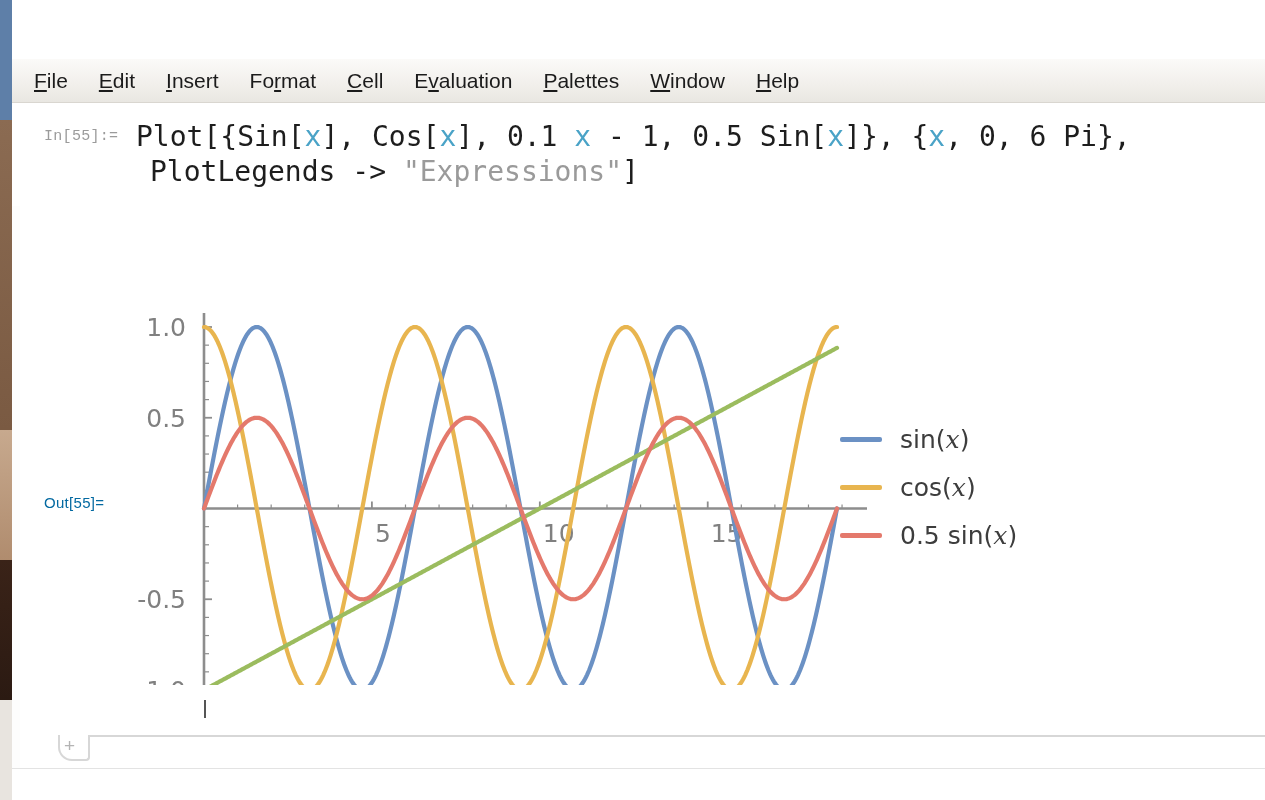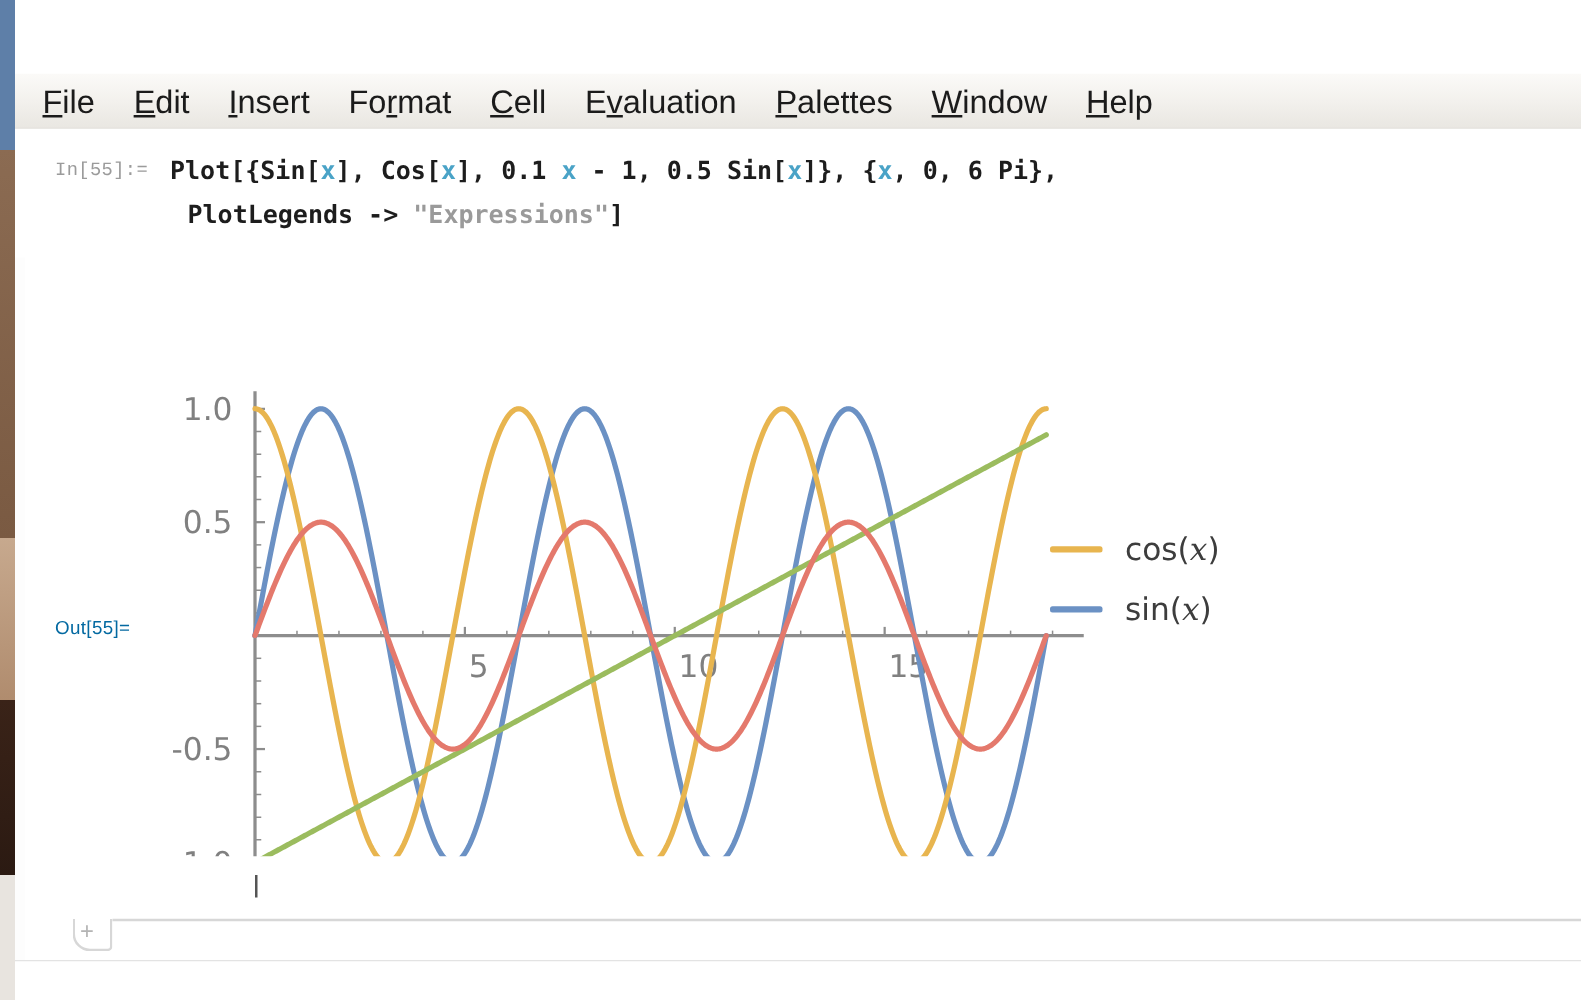--- a/index.html
+++ b/index.html
@@ -79,21 +79,21 @@
     left: 0; top: 59px;
     width: 1253px; height: 44px;
     background: linear-gradient(to bottom, #fbfaf8 0%, #f2f0ec 55%, #e9e7e2 100%);
     border-bottom: 1px solid #d9d6d0;
     display: flex;
     align-items: center;
     padding-left: 22px;
     box-sizing: border-box;
   }
   .menu-item {
-    font-size: 26px;
+    font-size: 21px;
     color: #1b1b1b;
     margin-right: 31px;
     white-space: nowrap;
     cursor: default;
     line-height: 1;
   }
   .menu-item .mn {
     text-decoration: underline;
     text-underline-offset: 2px;
   }
@@ -114,22 +114,22 @@
     font-size: 15px;
     color: #9b9b9b;
     font-family: Liberation Mono, monospace;
     letter-spacing: 0.3px;
   }
   #in-code {
     position: absolute;
     left: 124px; top: 119px;
     width: 1060px;
     font-family: "DejaVu Sans Mono", "Liberation Mono", monospace;
-    font-size: 20px;
-    font-weight: bold;
+    font-size: 28px;
+    font-weight: normal;
     color: #1d1d1d;
     line-height: 35px;
     white-space: pre;
     letter-spacing: 0px;
   }
   #in-code .var   { color: #4aa3c7; }
   #in-code .str   { color: #9a9a9a; }
   #in-code .ln2   { display: block; padding-left: 14px; }
 
   
@@ -316,26 +316,30 @@
           <path d="M162.00 303.50 L163.06 297.80 L164.11 292.10 L165.16 286.42 L166.22 280.75 L167.28 275.11 L168.33 269.49 L169.38 263.91 L170.44 258.36 L171.50 252.86 L172.55 247.41 L173.60 242.02 L174.66 236.69 L175.72 231.42 L176.77 226.22 L177.82 221.10 L178.88 216.06 L179.94 211.11 L180.99 206.25 L182.04 201.48 L183.10 196.82 L184.16 192.26 L185.21 187.81 L186.27 183.47 L187.32 179.25 L188.38 175.16 L189.43 171.19 L190.49 167.35 L191.54 163.65 L192.59 160.09 L193.65 156.66 L194.70 153.38 L195.76 150.25 L196.81 147.28 L197.87 144.45 L198.93 141.78 L199.98 139.27 L201.03 136.93 L202.09 134.75 L203.15 132.73 L204.20 130.88 L205.25 129.21 L206.31 127.70 L207.37 126.37 L208.42 125.21 L209.47 124.23 L210.53 123.43 L211.59 122.81 L212.64 122.36 L213.69 122.09 L214.75 122.00 L215.81 122.09 L216.86 122.36 L217.91 122.81 L218.97 123.43 L220.03 124.23 L221.08 125.22 L222.13 126.37 L223.19 127.70 L224.25 129.21 L225.30 130.88 L226.36 132.73 L227.41 134.75 L228.47 136.93 L229.52 139.27 L230.58 141.78 L231.63 144.45 L232.69 147.28 L233.74 150.25 L234.80 153.39 L235.85 156.66 L236.91 160.09 L237.96 163.65 L239.01 167.36 L240.07 171.19 L241.13 175.16 L242.18 179.26 L243.24 183.47 L244.29 187.81 L245.34 192.26 L246.40 196.82 L247.45 201.48 L248.51 206.25 L249.56 211.11 L250.62 216.06 L251.68 221.10 L252.73 226.22 L253.78 231.42 L254.84 236.69 L255.90 242.02 L256.95 247.41 L258.00 252.86 L259.06 258.36 L260.12 263.91 L261.17 269.49 L262.23 275.11 L263.28 280.75 L264.33 286.42 L265.39 292.10 L266.44 297.80 L267.50 303.50 L268.56 309.20 L269.61 314.90 L270.66 320.58 L271.72 326.25 L272.77 331.89 L273.83 337.51 L274.88 343.09 L275.94 348.64 L277.00 354.14 L278.05 359.59 L279.10 364.98 L280.16 370.32 L281.21 375.58 L282.27 380.78 L283.32 385.90 L284.38 390.94 L285.44 395.89 L286.49 400.75 L287.54 405.52 L288.60 410.18 L289.65 414.74 L290.71 419.19 L291.76 423.53 L292.82 427.75 L293.88 431.84 L294.93 435.81 L295.99 439.65 L297.04 443.35 L298.10 446.91 L299.15 450.34 L300.20 453.62 L301.26 456.75 L302.31 459.73 L303.37 462.55 L304.43 465.22 L305.48 467.73 L306.54 470.07 L307.59 472.26 L308.64 474.27 L309.70 476.12 L310.75 477.79 L311.81 479.30 L312.87 480.63 L313.92 481.79 L314.98 482.77 L316.03 483.57 L317.09 484.19 L318.14 484.64 L319.20 484.91 L320.25 485.00 L321.30 484.91 L322.36 484.64 L323.41 484.19 L324.47 483.57 L325.52 482.77 L326.58 481.78 L327.63 480.63 L328.69 479.30 L329.75 477.79 L330.80 476.12 L331.86 474.27 L332.91 472.25 L333.97 470.07 L335.02 467.73 L336.08 465.22 L337.13 462.55 L338.19 459.72 L339.24 456.74 L340.30 453.61 L341.35 450.34 L342.40 446.91 L343.46 443.35 L344.51 439.64 L345.57 435.81 L346.63 431.84 L347.68 427.74 L348.74 423.53 L349.79 419.19 L350.85 414.74 L351.90 410.18 L352.95 405.52 L354.01 400.75 L355.06 395.89 L356.12 390.94 L357.18 385.90 L358.23 380.78 L359.29 375.58 L360.34 370.31 L361.39 364.98 L362.45 359.58 L363.50 354.13 L364.56 348.63 L365.62 343.09 L366.67 337.51 L367.73 331.89 L368.78 326.25 L369.83 320.58 L370.89 314.89 L371.94 309.20 L373.00 303.50 L374.05 297.80 L375.11 292.10 L376.16 286.42 L377.22 280.75 L378.27 275.10 L379.33 269.49 L380.38 263.90 L381.44 258.36 L382.50 252.86 L383.55 247.41 L384.60 242.02 L385.66 236.68 L386.71 231.42 L387.77 226.22 L388.82 221.10 L389.88 216.06 L390.94 211.11 L391.99 206.24 L393.04 201.48 L394.10 196.81 L395.15 192.26 L396.21 187.81 L397.26 183.47 L398.32 179.25 L399.38 175.16 L400.43 171.19 L401.49 167.35 L402.54 163.65 L403.60 160.08 L404.65 156.66 L405.71 153.38 L406.76 150.25 L407.82 147.27 L408.87 144.45 L409.93 141.78 L410.98 139.27 L412.04 136.93 L413.09 134.74 L414.15 132.73 L415.20 130.88 L416.25 129.21 L417.31 127.70 L418.37 126.37 L419.42 125.21 L420.48 124.23 L421.53 123.43 L422.59 122.81 L423.64 122.36 L424.70 122.09 L425.75 122.00 L426.81 122.09 L427.86 122.36 L428.92 122.81 L429.97 123.43 L431.02 124.24 L432.08 125.22 L433.13 126.37 L434.19 127.70 L435.24 129.21 L436.30 130.88 L437.35 132.73 L438.41 134.75 L439.46 136.93 L440.52 139.28 L441.57 141.78 L442.63 144.45 L443.69 147.28 L444.74 150.26 L445.80 153.39 L446.85 156.67 L447.90 160.09 L448.96 163.65 L450.01 167.36 L451.07 171.19 L452.12 175.16 L453.18 179.26 L454.23 183.47 L455.29 187.81 L456.34 192.26 L457.40 196.82 L458.45 201.48 L459.51 206.25 L460.56 211.11 L461.62 216.07 L462.68 221.10 L463.73 226.22 L464.79 231.42 L465.84 236.69 L466.90 242.02 L467.95 247.42 L469.00 252.87 L470.06 258.37 L471.11 263.91 L472.17 269.49 L473.22 275.11 L474.28 280.76 L475.33 286.42 L476.39 292.11 L477.44 297.80 L478.50 303.50 L479.56 309.21 L480.61 314.90 L481.67 320.58 L482.72 326.25 L483.78 331.90 L484.83 337.51 L485.89 343.10 L486.94 348.64 L488.00 354.14 L489.05 359.59 L490.10 364.98 L491.16 370.32 L492.21 375.59 L493.27 380.78 L494.32 385.90 L495.38 390.94 L496.44 395.89 L497.49 400.76 L498.55 405.52 L499.60 410.19 L500.66 414.75 L501.71 419.20 L502.76 423.53 L503.82 427.75 L504.88 431.84 L505.93 435.81 L506.99 439.65 L508.04 443.35 L509.10 446.92 L510.15 450.34 L511.20 453.62 L512.26 456.75 L513.32 459.73 L514.37 462.55 L515.42 465.22 L516.48 467.73 L517.53 470.07 L518.59 472.26 L519.64 474.27 L520.70 476.12 L521.75 477.79 L522.81 479.30 L523.87 480.63 L524.92 481.79 L525.97 482.77 L527.03 483.57 L528.09 484.19 L529.14 484.64 L530.19 484.91 L531.25 485.00 L532.30 484.91 L533.36 484.64 L534.41 484.19 L535.47 483.57 L536.52 482.76 L537.58 481.78 L538.63 480.63 L539.69 479.30 L540.74 477.79 L541.80 476.12 L542.86 474.27 L543.91 472.25 L544.96 470.07 L546.02 467.72 L547.08 465.22 L548.13 462.55 L549.18 459.72 L550.24 456.74 L551.30 453.61 L552.35 450.33 L553.40 446.91 L554.46 443.34 L555.51 439.64 L556.57 435.80 L557.63 431.84 L558.68 427.74 L559.73 423.52 L560.79 419.19 L561.85 414.74 L562.90 410.18 L563.95 405.51 L565.01 400.75 L566.07 395.89 L567.12 390.93 L568.17 385.89 L569.23 380.77 L570.29 375.58 L571.34 370.31 L572.39 364.98 L573.45 359.58 L574.50 354.13 L575.56 348.63 L576.62 343.09 L577.67 337.50 L578.73 331.89 L579.78 326.24 L580.84 320.58 L581.89 314.89 L582.95 309.20 L584.00 303.49 L585.06 297.79 L586.11 292.10 L587.17 286.41 L588.22 280.75 L589.28 275.10 L590.33 269.48 L591.38 263.90 L592.44 258.36 L593.50 252.86 L594.55 247.41 L595.61 242.01 L596.66 236.68 L597.72 231.41 L598.77 226.22 L599.83 221.10 L600.88 216.06 L601.94 211.10 L602.99 206.24 L604.05 201.48 L605.10 196.81 L606.16 192.25 L607.21 187.80 L608.27 183.47 L609.32 179.25 L610.38 175.16 L611.43 171.19 L612.49 167.35 L613.54 163.65 L614.60 160.08 L615.65 156.66 L616.70 153.38 L617.76 150.25 L618.81 147.27 L619.87 144.45 L620.92 141.78 L621.98 139.27 L623.04 136.93 L624.09 134.74 L625.14 132.73 L626.20 130.88 L627.26 129.21 L628.31 127.70 L629.37 126.37 L630.42 125.21 L631.48 124.23 L632.53 123.43 L633.58 122.80 L634.64 122.36 L635.70 122.09 L636.75 122.00 L637.80 122.09 L638.86 122.36 L639.92 122.81 L640.97 123.43 L642.02 124.24 L643.08 125.22 L644.13 126.37 L645.19 127.70 L646.25 129.21 L647.30 130.89 L648.36 132.73 L649.41 134.75 L650.47 136.93 L651.52 139.28 L652.58 141.79 L653.63 144.45 L654.68 147.28 L655.74 150.26 L656.80 153.39 L657.85 156.67 L658.90 160.09 L659.96 163.66 L661.01 167.36 L662.07 171.20 L663.13 175.16 L664.18 179.26 L665.23 183.48 L666.29 187.81 L667.35 192.26 L668.40 196.82 L669.45 201.49 L670.51 206.25 L671.57 211.11 L672.62 216.07 L673.67 221.11 L674.73 226.23 L675.78 231.42 L676.84 236.69 L677.89 242.03 L678.95 247.42 L680.00 252.87 L681.06 258.37 L682.11 263.91 L683.17 269.50 L684.23 275.11 L685.28 280.76 L686.33 286.43 L687.39 292.11 L688.45 297.81 L689.50 303.51 L690.55 309.21 L691.61 314.90 L692.67 320.59 L693.72 326.25 L694.77 331.90 L695.83 337.52 L696.88 343.10 L697.94 348.64 L699.00 354.14 L700.05 359.59 L701.11 364.99 L702.16 370.32 L703.22 375.59 L704.27 380.79 L705.33 385.91 L706.38 390.94 L707.43 395.90 L708.49 400.76 L709.55 405.52 L710.60 410.19 L711.65 414.75 L712.71 419.20 L713.77 423.53 L714.82 427.75 L715.87 431.84 L716.93 435.81 L717.99 439.65 L719.04 443.35 L720.09 446.92 L721.15 450.34 L722.21 453.62 L723.26 456.75 L724.31 459.73 L725.37 462.55 L726.42 465.22 L727.48 467.73 L728.53 470.08 L729.59 472.26 L730.64 474.27 L731.70 476.12 L732.75 477.80 L733.81 479.30 L734.87 480.63 L735.92 481.79 L736.98 482.77 L738.03 483.57 L739.09 484.20 L740.14 484.64 L741.20 484.91 L742.25 485.00 L743.31 484.91 L744.36 484.64 L745.41 484.19 L746.47 483.57 L747.52 482.76 L748.58 481.78 L749.63 480.63 L750.69 479.30 L751.75 477.79 L752.80 476.11 L753.86 474.27 L754.91 472.25 L755.97 470.07 L757.02 467.72 L758.08 465.21 L759.13 462.55 L760.18 459.72 L761.24 456.74 L762.30 453.61 L763.35 450.33 L764.40 446.91 L765.46 443.34 L766.52 439.64 L767.57 435.80 L768.62 431.83 L769.68 427.74 L770.74 423.52 L771.79 419.19 L772.84 414.74 L773.90 410.18 L774.96 405.51 L776.01 400.75 L777.06 395.88 L778.12 390.93 L779.18 385.89 L780.23 380.77 L781.28 375.58 L782.34 370.31 L783.40 364.97 L784.45 359.58 L785.50 354.13 L786.56 348.63 L787.62 343.09 L788.67 337.50 L789.72 331.89 L790.78 326.24 L791.84 320.57 L792.89 314.89 L793.94 309.19 L795.00 303.49 " fill="none" stroke="#6b91c4" stroke-width="4.2" stroke-linecap="round" stroke-linejoin="round"></path>
           <path d="M162.00 122.00 L163.06 122.09 L164.11 122.36 L165.16 122.81 L166.22 123.43 L167.28 124.23 L168.33 125.21 L169.38 126.37 L170.44 127.70 L171.50 129.21 L172.55 130.88 L173.60 132.73 L174.66 134.75 L175.72 136.93 L176.77 139.27 L177.82 141.78 L178.88 144.45 L179.94 147.28 L180.99 150.25 L182.04 153.39 L183.10 156.66 L184.16 160.09 L185.21 163.65 L186.27 167.36 L187.32 171.19 L188.38 175.16 L189.43 179.25 L190.49 183.47 L191.54 187.81 L192.59 192.26 L193.65 196.82 L194.70 201.48 L195.76 206.25 L196.81 211.11 L197.87 216.06 L198.93 221.10 L199.98 226.22 L201.03 231.42 L202.09 236.69 L203.15 242.02 L204.20 247.41 L205.25 252.86 L206.31 258.36 L207.37 263.91 L208.42 269.49 L209.47 275.11 L210.53 280.75 L211.59 286.42 L212.64 292.10 L213.69 297.80 L214.75 303.50 L215.81 309.20 L216.86 314.90 L217.91 320.58 L218.97 326.25 L220.03 331.89 L221.08 337.51 L222.13 343.09 L223.19 348.64 L224.25 354.14 L225.30 359.59 L226.36 364.98 L227.41 370.32 L228.47 375.58 L229.52 380.78 L230.58 385.90 L231.63 390.94 L232.69 395.89 L233.74 400.75 L234.80 405.52 L235.85 410.18 L236.91 414.74 L237.96 419.19 L239.01 423.53 L240.07 427.75 L241.13 431.84 L242.18 435.81 L243.24 439.65 L244.29 443.35 L245.34 446.91 L246.40 450.34 L247.45 453.62 L248.51 456.75 L249.56 459.73 L250.62 462.55 L251.68 465.22 L252.73 467.73 L253.78 470.07 L254.84 472.25 L255.90 474.27 L256.95 476.12 L258.00 477.79 L259.06 479.30 L260.12 480.63 L261.17 481.79 L262.23 482.77 L263.28 483.57 L264.33 484.19 L265.39 484.64 L266.44 484.91 L267.50 485.00 L268.56 484.91 L269.61 484.64 L270.66 484.19 L271.72 483.57 L272.77 482.77 L273.83 481.78 L274.88 480.63 L275.94 479.30 L277.00 477.79 L278.05 476.12 L279.10 474.27 L280.16 472.25 L281.21 470.07 L282.27 467.73 L283.32 465.22 L284.38 462.55 L285.44 459.72 L286.49 456.74 L287.54 453.61 L288.60 450.34 L289.65 446.91 L290.71 443.35 L291.76 439.64 L292.82 435.81 L293.88 431.84 L294.93 427.74 L295.99 423.53 L297.04 419.19 L298.10 414.74 L299.15 410.18 L300.20 405.52 L301.26 400.75 L302.31 395.89 L303.37 390.94 L304.43 385.90 L305.48 380.78 L306.54 375.58 L307.59 370.31 L308.64 364.98 L309.70 359.58 L310.75 354.14 L311.81 348.64 L312.87 343.09 L313.92 337.51 L314.98 331.89 L316.03 326.25 L317.09 320.58 L318.14 314.89 L319.20 309.20 L320.25 303.50 L321.30 297.80 L322.36 292.10 L323.41 286.42 L324.47 280.75 L325.52 275.11 L326.58 269.49 L327.63 263.90 L328.69 258.36 L329.75 252.86 L330.80 247.41 L331.86 242.02 L332.91 236.68 L333.97 231.42 L335.02 226.22 L336.08 221.10 L337.13 216.06 L338.19 211.11 L339.24 206.25 L340.30 201.48 L341.35 196.82 L342.40 192.26 L343.46 187.81 L344.51 183.47 L345.57 179.25 L346.63 175.16 L347.68 171.19 L348.74 167.35 L349.79 163.65 L350.85 160.09 L351.90 156.66 L352.95 153.38 L354.01 150.25 L355.06 147.27 L356.12 144.45 L357.18 141.78 L358.23 139.27 L359.29 136.93 L360.34 134.74 L361.39 132.73 L362.45 130.88 L363.50 129.21 L364.56 127.70 L365.62 126.37 L366.67 125.21 L367.73 124.23 L368.78 123.43 L369.83 122.81 L370.89 122.36 L371.94 122.09 L373.00 122.00 L374.05 122.09 L375.11 122.36 L376.16 122.81 L377.22 123.43 L378.27 124.23 L379.33 125.22 L380.38 126.37 L381.44 127.70 L382.50 129.21 L383.55 130.88 L384.60 132.73 L385.66 134.75 L386.71 136.93 L387.77 139.28 L388.82 141.78 L389.88 144.45 L390.94 147.28 L391.99 150.26 L393.04 153.39 L394.10 156.67 L395.15 160.09 L396.21 163.65 L397.26 167.36 L398.32 171.19 L399.38 175.16 L400.43 179.26 L401.49 183.47 L402.54 187.81 L403.60 192.26 L404.65 196.82 L405.71 201.48 L406.76 206.25 L407.82 211.11 L408.87 216.06 L409.93 221.10 L410.98 226.22 L412.04 231.42 L413.09 236.69 L414.15 242.02 L415.20 247.42 L416.25 252.87 L417.31 258.37 L418.37 263.91 L419.42 269.49 L420.48 275.11 L421.53 280.76 L422.59 286.42 L423.64 292.11 L424.70 297.80 L425.75 303.50 L426.81 309.20 L427.86 314.90 L428.92 320.58 L429.97 326.25 L431.02 331.90 L432.08 337.51 L433.13 343.10 L434.19 348.64 L435.24 354.14 L436.30 359.59 L437.35 364.98 L438.41 370.32 L439.46 375.59 L440.52 380.78 L441.57 385.90 L442.63 390.94 L443.69 395.89 L444.74 400.76 L445.80 405.52 L446.85 410.19 L447.90 414.75 L448.96 419.20 L450.01 423.53 L451.07 427.75 L452.12 431.84 L453.18 435.81 L454.23 439.65 L455.29 443.35 L456.34 446.92 L457.40 450.34 L458.45 453.62 L459.51 456.75 L460.56 459.73 L461.62 462.55 L462.68 465.22 L463.73 467.73 L464.79 470.07 L465.84 472.26 L466.90 474.27 L467.95 476.12 L469.00 477.79 L470.06 479.30 L471.11 480.63 L472.17 481.79 L473.22 482.77 L474.28 483.57 L475.33 484.19 L476.39 484.64 L477.44 484.91 L478.50 485.00 L479.56 484.91 L480.61 484.64 L481.67 484.19 L482.72 483.57 L483.78 482.76 L484.83 481.78 L485.89 480.63 L486.94 479.30 L488.00 477.79 L489.05 476.12 L490.10 474.27 L491.16 472.25 L492.21 470.07 L493.27 467.72 L494.32 465.22 L495.38 462.55 L496.44 459.72 L497.49 456.74 L498.55 453.61 L499.60 450.33 L500.66 446.91 L501.71 443.35 L502.76 439.64 L503.82 435.80 L504.88 431.84 L505.93 427.74 L506.99 423.52 L508.04 419.19 L509.10 414.74 L510.15 410.18 L511.20 405.51 L512.26 400.75 L513.32 395.89 L514.37 390.93 L515.42 385.90 L516.48 380.77 L517.53 375.58 L518.59 370.31 L519.64 364.98 L520.70 359.58 L521.75 354.13 L522.81 348.63 L523.87 343.09 L524.92 337.51 L525.97 331.89 L527.03 326.24 L528.09 320.58 L529.14 314.89 L530.19 309.20 L531.25 303.50 L532.30 297.79 L533.36 292.10 L534.41 286.41 L535.47 280.75 L536.52 275.10 L537.58 269.49 L538.63 263.90 L539.69 258.36 L540.74 252.86 L541.80 247.41 L542.86 242.01 L543.91 236.68 L544.96 231.41 L546.02 226.22 L547.08 221.10 L548.13 216.06 L549.18 211.10 L550.24 206.24 L551.30 201.48 L552.35 196.81 L553.40 192.25 L554.46 187.80 L555.51 183.47 L556.57 179.25 L557.63 175.16 L558.68 171.19 L559.73 167.35 L560.79 163.65 L561.85 160.08 L562.90 156.66 L563.95 153.38 L565.01 150.25 L566.07 147.27 L567.12 144.45 L568.17 141.78 L569.23 139.27 L570.29 136.93 L571.34 134.74 L572.39 132.73 L573.45 130.88 L574.50 129.21 L575.56 127.70 L576.62 126.37 L577.67 125.21 L578.73 124.23 L579.78 123.43 L580.84 122.81 L581.89 122.36 L582.95 122.09 L584.00 122.00 L585.06 122.09 L586.11 122.36 L587.17 122.81 L588.22 123.43 L589.28 124.24 L590.33 125.22 L591.38 126.37 L592.44 127.70 L593.50 129.21 L594.55 130.88 L595.61 132.73 L596.66 134.75 L597.72 136.93 L598.77 139.28 L599.83 141.78 L600.88 144.45 L601.94 147.28 L602.99 150.26 L604.05 153.39 L605.10 156.67 L606.16 160.09 L607.21 163.66 L608.27 167.36 L609.32 171.20 L610.38 175.16 L611.43 179.26 L612.49 183.48 L613.54 187.81 L614.60 192.26 L615.65 196.82 L616.70 201.49 L617.76 206.25 L618.81 211.11 L619.87 216.07 L620.92 221.11 L621.98 226.23 L623.04 231.42 L624.09 236.69 L625.14 242.02 L626.20 247.42 L627.26 252.87 L628.31 258.37 L629.37 263.91 L630.42 269.50 L631.48 275.11 L632.53 280.76 L633.58 286.43 L634.64 292.11 L635.70 297.80 L636.75 303.51 L637.80 309.21 L638.86 314.90 L639.92 320.59 L640.97 326.25 L642.02 331.90 L643.08 337.52 L644.13 343.10 L645.19 348.64 L646.25 354.14 L647.30 359.59 L648.36 364.99 L649.41 370.32 L650.47 375.59 L651.52 380.78 L652.58 385.90 L653.63 390.94 L654.68 395.90 L655.74 400.76 L656.80 405.52 L657.85 410.19 L658.90 414.75 L659.96 419.20 L661.01 423.53 L662.07 427.75 L663.13 431.84 L664.18 435.81 L665.23 439.65 L666.29 443.35 L667.35 446.92 L668.40 450.34 L669.45 453.62 L670.51 456.75 L671.57 459.73 L672.62 462.55 L673.67 465.22 L674.73 467.73 L675.78 470.08 L676.84 472.26 L677.89 474.27 L678.95 476.12 L680.00 477.80 L681.06 479.30 L682.11 480.63 L683.17 481.79 L684.23 482.77 L685.28 483.57 L686.33 484.20 L687.39 484.64 L688.45 484.91 L689.50 485.00 L690.55 484.91 L691.61 484.64 L692.67 484.19 L693.72 483.57 L694.77 482.76 L695.83 481.78 L696.88 480.63 L697.94 479.30 L699.00 477.79 L700.05 476.11 L701.11 474.27 L702.16 472.25 L703.22 470.07 L704.27 467.72 L705.33 465.21 L706.38 462.55 L707.43 459.72 L708.49 456.74 L709.55 453.61 L710.60 450.33 L711.65 446.91 L712.71 443.34 L713.77 439.64 L714.82 435.80 L715.87 431.83 L716.93 427.74 L717.99 423.52 L719.04 419.19 L720.09 414.74 L721.15 410.18 L722.21 405.51 L723.26 400.75 L724.31 395.88 L725.37 390.93 L726.42 385.89 L727.48 380.77 L728.53 375.58 L729.59 370.31 L730.64 364.97 L731.70 359.58 L732.75 354.13 L733.81 348.63 L734.87 343.09 L735.92 337.50 L736.98 331.89 L738.03 326.24 L739.09 320.57 L740.14 314.89 L741.20 309.19 L742.25 303.49 L743.31 297.79 L744.36 292.10 L745.41 286.41 L746.47 280.74 L747.52 275.10 L748.58 269.48 L749.63 263.90 L750.69 258.36 L751.75 252.86 L752.80 247.41 L753.86 242.01 L754.91 236.68 L755.97 231.41 L757.02 226.21 L758.08 221.09 L759.13 216.06 L760.18 211.10 L761.24 206.24 L762.30 201.48 L763.35 196.81 L764.40 192.25 L765.46 187.80 L766.52 183.47 L767.57 179.25 L768.62 175.15 L769.68 171.19 L770.74 167.35 L771.79 163.65 L772.84 160.08 L773.90 156.66 L774.96 153.38 L776.01 150.25 L777.06 147.27 L778.12 144.45 L779.18 141.78 L780.23 139.27 L781.28 136.92 L782.34 134.74 L783.40 132.73 L784.45 130.88 L785.50 129.20 L786.56 127.70 L787.62 126.37 L788.67 125.21 L789.72 124.23 L790.78 123.43 L791.84 122.80 L792.89 122.36 L793.94 122.09 L795.00 122.00 " fill="none" stroke="#e8b54f" stroke-width="4.2" stroke-linecap="round" stroke-linejoin="round"></path>
           <path d="M162.00 485.00 L163.06 484.43 L164.11 483.86 L165.16 483.29 L166.22 482.72 L167.28 482.15 L168.33 481.58 L169.38 481.01 L170.44 480.44 L171.50 479.87 L172.55 479.30 L173.60 478.73 L174.66 478.16 L175.72 477.59 L176.77 477.02 L177.82 476.45 L178.88 475.88 L179.94 475.31 L180.99 474.74 L182.04 474.17 L183.10 473.60 L184.16 473.03 L185.21 472.46 L186.27 471.89 L187.32 471.32 L188.38 470.74 L189.43 470.17 L190.49 469.60 L191.54 469.03 L192.59 468.46 L193.65 467.89 L194.70 467.32 L195.76 466.75 L196.81 466.18 L197.87 465.61 L198.93 465.04 L199.98 464.47 L201.03 463.90 L202.09 463.33 L203.15 462.76 L204.20 462.19 L205.25 461.62 L206.31 461.05 L207.37 460.48 L208.42 459.91 L209.47 459.34 L210.53 458.77 L211.59 458.20 L212.64 457.63 L213.69 457.06 L214.75 456.49 L215.81 455.92 L216.86 455.35 L217.91 454.78 L218.97 454.21 L220.03 453.64 L221.08 453.07 L222.13 452.50 L223.19 451.93 L224.25 451.36 L225.30 450.79 L226.36 450.22 L227.41 449.65 L228.47 449.08 L229.52 448.51 L230.58 447.94 L231.63 447.37 L232.69 446.80 L233.74 446.23 L234.80 445.66 L235.85 445.09 L236.91 444.52 L237.96 443.95 L239.01 443.38 L240.07 442.81 L241.13 442.23 L242.18 441.66 L243.24 441.09 L244.29 440.52 L245.34 439.95 L246.40 439.38 L247.45 438.81 L248.51 438.24 L249.56 437.67 L250.62 437.10 L251.68 436.53 L252.73 435.96 L253.78 435.39 L254.84 434.82 L255.90 434.25 L256.95 433.68 L258.00 433.11 L259.06 432.54 L260.12 431.97 L261.17 431.40 L262.23 430.83 L263.28 430.26 L264.33 429.69 L265.39 429.12 L266.44 428.55 L267.50 427.98 L268.56 427.41 L269.61 426.84 L270.66 426.27 L271.72 425.70 L272.77 425.13 L273.83 424.56 L274.88 423.99 L275.94 423.42 L277.00 422.85 L278.05 422.28 L279.10 421.71 L280.16 421.14 L281.21 420.57 L282.27 420.00 L283.32 419.43 L284.38 418.86 L285.44 418.29 L286.49 417.72 L287.54 417.15 L288.60 416.58 L289.65 416.01 L290.71 415.44 L291.76 414.87 L292.82 414.30 L293.88 413.72 L294.93 413.15 L295.99 412.58 L297.04 412.01 L298.10 411.44 L299.15 410.87 L300.20 410.30 L301.26 409.73 L302.31 409.16 L303.37 408.59 L304.43 408.02 L305.48 407.45 L306.54 406.88 L307.59 406.31 L308.64 405.74 L309.70 405.17 L310.75 404.60 L311.81 404.03 L312.87 403.46 L313.92 402.89 L314.98 402.32 L316.03 401.75 L317.09 401.18 L318.14 400.61 L319.20 400.04 L320.25 399.47 L321.30 398.90 L322.36 398.33 L323.41 397.76 L324.47 397.19 L325.52 396.62 L326.58 396.05 L327.63 395.48 L328.69 394.91 L329.75 394.34 L330.80 393.77 L331.86 393.20 L332.91 392.63 L333.97 392.06 L335.02 391.49 L336.08 390.92 L337.13 390.35 L338.19 389.78 L339.24 389.21 L340.30 388.64 L341.35 388.07 L342.40 387.50 L343.46 386.93 L344.51 386.36 L345.57 385.79 L346.63 385.21 L347.68 384.64 L348.74 384.07 L349.79 383.50 L350.85 382.93 L351.90 382.36 L352.95 381.79 L354.01 381.22 L355.06 380.65 L356.12 380.08 L357.18 379.51 L358.23 378.94 L359.29 378.37 L360.34 377.80 L361.39 377.23 L362.45 376.66 L363.50 376.09 L364.56 375.52 L365.62 374.95 L366.67 374.38 L367.73 373.81 L368.78 373.24 L369.83 372.67 L370.89 372.10 L371.94 371.53 L373.00 370.96 L374.05 370.39 L375.11 369.82 L376.16 369.25 L377.22 368.68 L378.27 368.11 L379.33 367.54 L380.38 366.97 L381.44 366.40 L382.50 365.83 L383.55 365.26 L384.60 364.69 L385.66 364.12 L386.71 363.55 L387.77 362.98 L388.82 362.41 L389.88 361.84 L390.94 361.27 L391.99 360.70 L393.04 360.13 L394.10 359.56 L395.15 358.99 L396.21 358.42 L397.26 357.85 L398.32 357.28 L399.38 356.70 L400.43 356.13 L401.49 355.56 L402.54 354.99 L403.60 354.42 L404.65 353.85 L405.71 353.28 L406.76 352.71 L407.82 352.14 L408.87 351.57 L409.93 351.00 L410.98 350.43 L412.04 349.86 L413.09 349.29 L414.15 348.72 L415.20 348.15 L416.25 347.58 L417.31 347.01 L418.37 346.44 L419.42 345.87 L420.48 345.30 L421.53 344.73 L422.59 344.16 L423.64 343.59 L424.70 343.02 L425.75 342.45 L426.81 341.88 L427.86 341.31 L428.92 340.74 L429.97 340.17 L431.02 339.60 L432.08 339.03 L433.13 338.46 L434.19 337.89 L435.24 337.32 L436.30 336.75 L437.35 336.18 L438.41 335.61 L439.46 335.04 L440.52 334.47 L441.57 333.90 L442.63 333.33 L443.69 332.76 L444.74 332.19 L445.80 331.62 L446.85 331.05 L447.90 330.48 L448.96 329.91 L450.01 329.34 L451.07 328.77 L452.12 328.19 L453.18 327.62 L454.23 327.05 L455.29 326.48 L456.34 325.91 L457.40 325.34 L458.45 324.77 L459.51 324.20 L460.56 323.63 L461.62 323.06 L462.68 322.49 L463.73 321.92 L464.79 321.35 L465.84 320.78 L466.90 320.21 L467.95 319.64 L469.00 319.07 L470.06 318.50 L471.11 317.93 L472.17 317.36 L473.22 316.79 L474.28 316.22 L475.33 315.65 L476.39 315.08 L477.44 314.51 L478.50 313.94 L479.56 313.37 L480.61 312.80 L481.67 312.23 L482.72 311.66 L483.78 311.09 L484.83 310.52 L485.89 309.95 L486.94 309.38 L488.00 308.81 L489.05 308.24 L490.10 307.67 L491.16 307.10 L492.21 306.53 L493.27 305.96 L494.32 305.39 L495.38 304.82 L496.44 304.25 L497.49 303.68 L498.55 303.11 L499.60 302.54 L500.66 301.97 L501.71 301.40 L502.76 300.83 L503.82 300.26 L504.88 299.68 L505.93 299.11 L506.99 298.54 L508.04 297.97 L509.10 297.40 L510.15 296.83 L511.20 296.26 L512.26 295.69 L513.32 295.12 L514.37 294.55 L515.42 293.98 L516.48 293.41 L517.53 292.84 L518.59 292.27 L519.64 291.70 L520.70 291.13 L521.75 290.56 L522.81 289.99 L523.87 289.42 L524.92 288.85 L525.97 288.28 L527.03 287.71 L528.09 287.14 L529.14 286.57 L530.19 286.00 L531.25 285.43 L532.30 284.86 L533.36 284.29 L534.41 283.72 L535.47 283.15 L536.52 282.58 L537.58 282.01 L538.63 281.44 L539.69 280.87 L540.74 280.30 L541.80 279.73 L542.86 279.16 L543.91 278.59 L544.96 278.02 L546.02 277.45 L547.08 276.88 L548.13 276.31 L549.18 275.74 L550.24 275.17 L551.30 274.60 L552.35 274.03 L553.40 273.46 L554.46 272.89 L555.51 272.32 L556.57 271.75 L557.63 271.17 L558.68 270.60 L559.73 270.03 L560.79 269.46 L561.85 268.89 L562.90 268.32 L563.95 267.75 L565.01 267.18 L566.07 266.61 L567.12 266.04 L568.17 265.47 L569.23 264.90 L570.29 264.33 L571.34 263.76 L572.39 263.19 L573.45 262.62 L574.50 262.05 L575.56 261.48 L576.62 260.91 L577.67 260.34 L578.73 259.77 L579.78 259.20 L580.84 258.63 L581.89 258.06 L582.95 257.49 L584.00 256.92 L585.06 256.35 L586.11 255.78 L587.17 255.21 L588.22 254.64 L589.28 254.07 L590.33 253.50 L591.38 252.93 L592.44 252.36 L593.50 251.79 L594.55 251.22 L595.61 250.65 L596.66 250.08 L597.72 249.51 L598.77 248.94 L599.83 248.37 L600.88 247.80 L601.94 247.23 L602.99 246.66 L604.05 246.09 L605.10 245.52 L606.16 244.95 L607.21 244.38 L608.27 243.81 L609.32 243.24 L610.38 242.66 L611.43 242.09 L612.49 241.52 L613.54 240.95 L614.60 240.38 L615.65 239.81 L616.70 239.24 L617.76 238.67 L618.81 238.10 L619.87 237.53 L620.92 236.96 L621.98 236.39 L623.04 235.82 L624.09 235.25 L625.14 234.68 L626.20 234.11 L627.26 233.54 L628.31 232.97 L629.37 232.40 L630.42 231.83 L631.48 231.26 L632.53 230.69 L633.58 230.12 L634.64 229.55 L635.70 228.98 L636.75 228.41 L637.80 227.84 L638.86 227.27 L639.92 226.70 L640.97 226.13 L642.02 225.56 L643.08 224.99 L644.13 224.42 L645.19 223.85 L646.25 223.28 L647.30 222.71 L648.36 222.14 L649.41 221.57 L650.47 221.00 L651.52 220.43 L652.58 219.86 L653.63 219.29 L654.68 218.72 L655.74 218.15 L656.80 217.58 L657.85 217.01 L658.90 216.44 L659.96 215.87 L661.01 215.30 L662.07 214.73 L663.13 214.15 L664.18 213.58 L665.23 213.01 L666.29 212.44 L667.35 211.87 L668.40 211.30 L669.45 210.73 L670.51 210.16 L671.57 209.59 L672.62 209.02 L673.67 208.45 L674.73 207.88 L675.78 207.31 L676.84 206.74 L677.89 206.17 L678.95 205.60 L680.00 205.03 L681.06 204.46 L682.11 203.89 L683.17 203.32 L684.23 202.75 L685.28 202.18 L686.33 201.61 L687.39 201.04 L688.45 200.47 L689.50 199.90 L690.55 199.33 L691.61 198.76 L692.67 198.19 L693.72 197.62 L694.77 197.05 L695.83 196.48 L696.88 195.91 L697.94 195.34 L699.00 194.77 L700.05 194.20 L701.11 193.63 L702.16 193.06 L703.22 192.49 L704.27 191.92 L705.33 191.35 L706.38 190.78 L707.43 190.21 L708.49 189.64 L709.55 189.07 L710.60 188.50 L711.65 187.93 L712.71 187.36 L713.77 186.79 L714.82 186.21 L715.87 185.64 L716.93 185.07 L717.99 184.50 L719.04 183.93 L720.09 183.36 L721.15 182.79 L722.21 182.22 L723.26 181.65 L724.31 181.08 L725.37 180.51 L726.42 179.94 L727.48 179.37 L728.53 178.80 L729.59 178.23 L730.64 177.66 L731.70 177.09 L732.75 176.52 L733.81 175.95 L734.87 175.38 L735.92 174.81 L736.98 174.24 L738.03 173.67 L739.09 173.10 L740.14 172.53 L741.20 171.96 L742.25 171.39 L743.31 170.82 L744.36 170.25 L745.41 169.68 L746.47 169.11 L747.52 168.54 L748.58 167.97 L749.63 167.40 L750.69 166.83 L751.75 166.26 L752.80 165.69 L753.86 165.12 L754.91 164.55 L755.97 163.98 L757.02 163.41 L758.08 162.84 L759.13 162.27 L760.18 161.70 L761.24 161.13 L762.30 160.56 L763.35 159.99 L764.40 159.42 L765.46 158.85 L766.52 158.28 L767.57 157.70 L768.62 157.13 L769.68 156.56 L770.74 155.99 L771.79 155.42 L772.84 154.85 L773.90 154.28 L774.96 153.71 L776.01 153.14 L777.06 152.57 L778.12 152.00 L779.18 151.43 L780.23 150.86 L781.28 150.29 L782.34 149.72 L783.40 149.15 L784.45 148.58 L785.50 148.01 L786.56 147.44 L787.62 146.87 L788.67 146.30 L789.72 145.73 L790.78 145.16 L791.84 144.59 L792.89 144.02 L793.94 143.45 L795.00 142.88 " fill="none" stroke="#9bbc5e" stroke-width="4.2" stroke-linecap="round" stroke-linejoin="round"></path>
           <path d="M162.00 303.50 L163.06 300.65 L164.11 297.80 L165.16 294.96 L166.22 292.13 L167.28 289.30 L168.33 286.50 L169.38 283.70 L170.44 280.93 L171.50 278.18 L172.55 275.46 L173.60 272.76 L174.66 270.09 L175.72 267.46 L176.77 264.86 L177.82 262.30 L178.88 259.78 L179.94 257.30 L180.99 254.87 L182.04 252.49 L183.10 250.16 L184.16 247.88 L185.21 245.65 L186.27 243.49 L187.32 241.38 L188.38 239.33 L189.43 237.35 L190.49 235.43 L191.54 233.58 L192.59 231.79 L193.65 230.08 L194.70 228.44 L195.76 226.88 L196.81 225.39 L197.87 223.98 L198.93 222.64 L199.98 221.39 L201.03 220.21 L202.09 219.12 L203.15 218.11 L204.20 217.19 L205.25 216.35 L206.31 215.60 L207.37 214.94 L208.42 214.36 L209.47 213.87 L210.53 213.47 L211.59 213.15 L212.64 212.93 L213.69 212.79 L214.75 212.75 L215.81 212.79 L216.86 212.93 L217.91 213.15 L218.97 213.47 L220.03 213.87 L221.08 214.36 L222.13 214.94 L223.19 215.60 L224.25 216.35 L225.30 217.19 L226.36 218.12 L227.41 219.12 L228.47 220.21 L229.52 221.39 L230.58 222.64 L231.63 223.98 L232.69 225.39 L233.74 226.88 L234.80 228.44 L235.85 230.08 L236.91 231.79 L237.96 233.58 L239.01 235.43 L240.07 237.35 L241.13 239.33 L242.18 241.38 L243.24 243.49 L244.29 245.65 L245.34 247.88 L246.40 250.16 L247.45 252.49 L248.51 254.87 L249.56 257.30 L250.62 259.78 L251.68 262.30 L252.73 264.86 L253.78 267.46 L254.84 270.09 L255.90 272.76 L256.95 275.46 L258.00 278.18 L259.06 280.93 L260.12 283.70 L261.17 286.50 L262.23 289.30 L263.28 292.13 L264.33 294.96 L265.39 297.80 L266.44 300.65 L267.50 303.50 L268.56 306.35 L269.61 309.20 L270.66 312.04 L271.72 314.87 L272.77 317.70 L273.83 320.51 L274.88 323.30 L275.94 326.07 L277.00 328.82 L278.05 331.54 L279.10 334.24 L280.16 336.91 L281.21 339.54 L282.27 342.14 L283.32 344.70 L284.38 347.22 L285.44 349.70 L286.49 352.13 L287.54 354.51 L288.60 356.84 L289.65 359.12 L290.71 361.35 L291.76 363.51 L292.82 365.62 L293.88 367.67 L294.93 369.65 L295.99 371.57 L297.04 373.42 L298.10 375.21 L299.15 376.92 L300.20 378.56 L301.26 380.12 L302.31 381.61 L303.37 383.03 L304.43 384.36 L305.48 385.61 L306.54 386.79 L307.59 387.88 L308.64 388.89 L309.70 389.81 L310.75 390.65 L311.81 391.40 L312.87 392.06 L313.92 392.64 L314.98 393.13 L316.03 393.53 L317.09 393.85 L318.14 394.07 L319.20 394.21 L320.25 394.25 L321.30 394.21 L322.36 394.07 L323.41 393.85 L324.47 393.53 L325.52 393.13 L326.58 392.64 L327.63 392.06 L328.69 391.40 L329.75 390.65 L330.80 389.81 L331.86 388.88 L332.91 387.88 L333.97 386.79 L335.02 385.61 L336.08 384.36 L337.13 383.02 L338.19 381.61 L339.24 380.12 L340.30 378.56 L341.35 376.92 L342.40 375.21 L343.46 373.42 L344.51 371.57 L345.57 369.65 L346.63 367.67 L347.68 365.62 L348.74 363.51 L349.79 361.35 L350.85 359.12 L351.90 356.84 L352.95 354.51 L354.01 352.13 L355.06 349.69 L356.12 347.22 L357.18 344.70 L358.23 342.14 L359.29 339.54 L360.34 336.91 L361.39 334.24 L362.45 331.54 L363.50 328.82 L364.56 326.07 L365.62 323.30 L366.67 320.50 L367.73 317.70 L368.78 314.87 L369.83 312.04 L370.89 309.20 L371.94 306.35 L373.00 303.50 L374.05 300.65 L375.11 297.80 L376.16 294.96 L377.22 292.12 L378.27 289.30 L379.33 286.49 L380.38 283.70 L381.44 280.93 L382.50 278.18 L383.55 275.46 L384.60 272.76 L385.66 270.09 L386.71 267.46 L387.77 264.86 L388.82 262.30 L389.88 259.78 L390.94 257.30 L391.99 254.87 L393.04 252.49 L394.10 250.16 L395.15 247.88 L396.21 245.65 L397.26 243.48 L398.32 241.38 L399.38 239.33 L400.43 237.35 L401.49 235.43 L402.54 233.57 L403.60 231.79 L404.65 230.08 L405.71 228.44 L406.76 226.88 L407.82 225.39 L408.87 223.97 L409.93 222.64 L410.98 221.39 L412.04 220.21 L413.09 219.12 L414.15 218.11 L415.20 217.19 L416.25 216.35 L417.31 215.60 L418.37 214.94 L419.42 214.36 L420.48 213.87 L421.53 213.47 L422.59 213.15 L423.64 212.93 L424.70 212.79 L425.75 212.75 L426.81 212.79 L427.86 212.93 L428.92 213.15 L429.97 213.47 L431.02 213.87 L432.08 214.36 L433.13 214.94 L434.19 215.60 L435.24 216.35 L436.30 217.19 L437.35 218.12 L438.41 219.12 L439.46 220.21 L440.52 221.39 L441.57 222.64 L442.63 223.98 L443.69 225.39 L444.74 226.88 L445.80 228.44 L446.85 230.08 L447.90 231.79 L448.96 233.58 L450.01 235.43 L451.07 237.35 L452.12 239.33 L453.18 241.38 L454.23 243.49 L455.29 245.66 L456.34 247.88 L457.40 250.16 L458.45 252.49 L459.51 254.88 L460.56 257.31 L461.62 259.78 L462.68 262.30 L463.73 264.86 L464.79 267.46 L465.84 270.09 L466.90 272.76 L467.95 275.46 L469.00 278.18 L470.06 280.93 L471.11 283.71 L472.17 286.50 L473.22 289.31 L474.28 292.13 L475.33 294.96 L476.39 297.80 L477.44 300.65 L478.50 303.50 L479.56 306.35 L480.61 309.20 L481.67 312.04 L482.72 314.88 L483.78 317.70 L484.83 320.51 L485.89 323.30 L486.94 326.07 L488.00 328.82 L489.05 331.55 L490.10 334.24 L491.16 336.91 L492.21 339.54 L493.27 342.14 L494.32 344.70 L495.38 347.22 L496.44 349.70 L497.49 352.13 L498.55 354.51 L499.60 356.84 L500.66 359.12 L501.71 361.35 L502.76 363.52 L503.82 365.62 L504.88 367.67 L505.93 369.66 L506.99 371.57 L508.04 373.43 L509.10 375.21 L510.15 376.92 L511.20 378.56 L512.26 380.12 L513.32 381.61 L514.37 383.03 L515.42 384.36 L516.48 385.61 L517.53 386.79 L518.59 387.88 L519.64 388.89 L520.70 389.81 L521.75 390.65 L522.81 391.40 L523.87 392.06 L524.92 392.64 L525.97 393.13 L527.03 393.53 L528.09 393.85 L529.14 394.07 L530.19 394.21 L531.25 394.25 L532.30 394.21 L533.36 394.07 L534.41 393.85 L535.47 393.53 L536.52 393.13 L537.58 392.64 L538.63 392.06 L539.69 391.40 L540.74 390.65 L541.80 389.81 L542.86 388.88 L543.91 387.88 L544.96 386.79 L546.02 385.61 L547.08 384.36 L548.13 383.02 L549.18 381.61 L550.24 380.12 L551.30 378.56 L552.35 376.92 L553.40 375.21 L554.46 373.42 L555.51 371.57 L556.57 369.65 L557.63 367.67 L558.68 365.62 L559.73 363.51 L560.79 361.34 L561.85 359.12 L562.90 356.84 L563.95 354.51 L565.01 352.12 L566.07 349.69 L567.12 347.22 L568.17 344.70 L569.23 342.14 L570.29 339.54 L571.34 336.90 L572.39 334.24 L573.45 331.54 L574.50 328.82 L575.56 326.07 L576.62 323.29 L577.67 320.50 L578.73 317.69 L579.78 314.87 L580.84 312.04 L581.89 309.20 L582.95 306.35 L584.00 303.50 L585.06 300.65 L586.11 297.80 L587.17 294.96 L588.22 292.12 L589.28 289.30 L590.33 286.49 L591.38 283.70 L592.44 280.93 L593.50 278.18 L594.55 275.45 L595.61 272.76 L596.66 270.09 L597.72 267.46 L598.77 264.86 L599.83 262.30 L600.88 259.78 L601.94 257.30 L602.99 254.87 L604.05 252.49 L605.10 250.16 L606.16 247.88 L607.21 245.65 L608.27 243.48 L609.32 241.38 L610.38 239.33 L611.43 237.34 L612.49 235.43 L613.54 233.57 L614.60 231.79 L615.65 230.08 L616.70 228.44 L617.76 226.88 L618.81 225.39 L619.87 223.97 L620.92 222.64 L621.98 221.39 L623.04 220.21 L624.09 219.12 L625.14 218.11 L626.20 217.19 L627.26 216.35 L628.31 215.60 L629.37 214.93 L630.42 214.36 L631.48 213.87 L632.53 213.47 L633.58 213.15 L634.64 212.93 L635.70 212.79 L636.75 212.75 L637.80 212.79 L638.86 212.93 L639.92 213.15 L640.97 213.47 L642.02 213.87 L643.08 214.36 L644.13 214.94 L645.19 215.60 L646.25 216.35 L647.30 217.19 L648.36 218.12 L649.41 219.12 L650.47 220.21 L651.52 221.39 L652.58 222.64 L653.63 223.98 L654.68 225.39 L655.74 226.88 L656.80 228.44 L657.85 230.08 L658.90 231.80 L659.96 233.58 L661.01 235.43 L662.07 237.35 L663.13 239.33 L664.18 241.38 L665.23 243.49 L666.29 245.66 L667.35 247.88 L668.40 250.16 L669.45 252.49 L670.51 254.88 L671.57 257.31 L672.62 259.78 L673.67 262.30 L674.73 264.86 L675.78 267.46 L676.84 270.10 L677.89 272.76 L678.95 275.46 L680.00 278.18 L681.06 280.93 L682.11 283.71 L683.17 286.50 L684.23 289.31 L685.28 292.13 L686.33 294.96 L687.39 297.81 L688.45 300.65 L689.50 303.50 L690.55 306.35 L691.61 309.20 L692.67 312.04 L693.72 314.88 L694.77 317.70 L695.83 320.51 L696.88 323.30 L697.94 326.07 L699.00 328.82 L700.05 331.55 L701.11 334.24 L702.16 336.91 L703.22 339.54 L704.27 342.14 L705.33 344.70 L706.38 347.22 L707.43 349.70 L708.49 352.13 L709.55 354.51 L710.60 356.84 L711.65 359.12 L712.71 361.35 L713.77 363.52 L714.82 365.63 L715.87 367.67 L716.93 369.66 L717.99 371.57 L719.04 373.43 L720.09 375.21 L721.15 376.92 L722.21 378.56 L723.26 380.12 L724.31 381.61 L725.37 383.03 L726.42 384.36 L727.48 385.61 L728.53 386.79 L729.59 387.88 L730.64 388.89 L731.70 389.81 L732.75 390.65 L733.81 391.40 L734.87 392.07 L735.92 392.64 L736.98 393.13 L738.03 393.53 L739.09 393.85 L740.14 394.07 L741.20 394.21 L742.25 394.25 L743.31 394.21 L744.36 394.07 L745.41 393.85 L746.47 393.53 L747.52 393.13 L748.58 392.64 L749.63 392.06 L750.69 391.40 L751.75 390.65 L752.80 389.81 L753.86 388.88 L754.91 387.88 L755.97 386.78 L757.02 385.61 L758.08 384.36 L759.13 383.02 L760.18 381.61 L761.24 380.12 L762.30 378.56 L763.35 376.92 L764.40 375.20 L765.46 373.42 L766.52 371.57 L767.57 369.65 L768.62 367.67 L769.68 365.62 L770.74 363.51 L771.79 361.34 L772.84 359.12 L773.90 356.84 L774.96 354.51 L776.01 352.12 L777.06 349.69 L778.12 347.22 L779.18 344.70 L780.23 342.14 L781.28 339.54 L782.34 336.90 L783.40 334.24 L784.45 331.54 L785.50 328.81 L786.56 326.06 L787.62 323.29 L788.67 320.50 L789.72 317.69 L790.78 314.87 L791.84 312.04 L792.89 309.19 L793.94 306.35 L795.00 303.50 " fill="none" stroke="#e4796c" stroke-width="4.2" stroke-linecap="round" stroke-linejoin="round"></path>
         </g>
     </svg>
   </div>
 
   <div id="legend">
     <div class="legend-row">
+      <span class="legend-swatch" style="background: rgb(107, 145, 196);"></span>
+      <span class="legend-label">sin(<i>x</i>)</span>
+    </div>
+    <div class="legend-row">
       <span class="legend-swatch" style="background: rgb(232, 181, 79);"></span>
       <span class="legend-label">cos(<i>x</i>)</span>
     </div>
     <div class="legend-row">
-      <span class="legend-swatch" style="background: rgb(107, 145, 196);"></span>
-      <span class="legend-label">sin(<i>x</i>)</span>
+      <span class="legend-swatch" style="background: rgb(228, 121, 108);"></span>
+      <span class="legend-label">0.5 sin(<i>x</i>)</span>
     </div>
   </div>
 
   <div id="insert-cell-row">
     <div id="insert-cell-line"></div>
     <div id="insert-cell-tab"></div>
     <div id="insert-cell-plus">+</div>
   </div>
   <div id="text-caret"></div>
   <div id="bottom-bar"></div>

